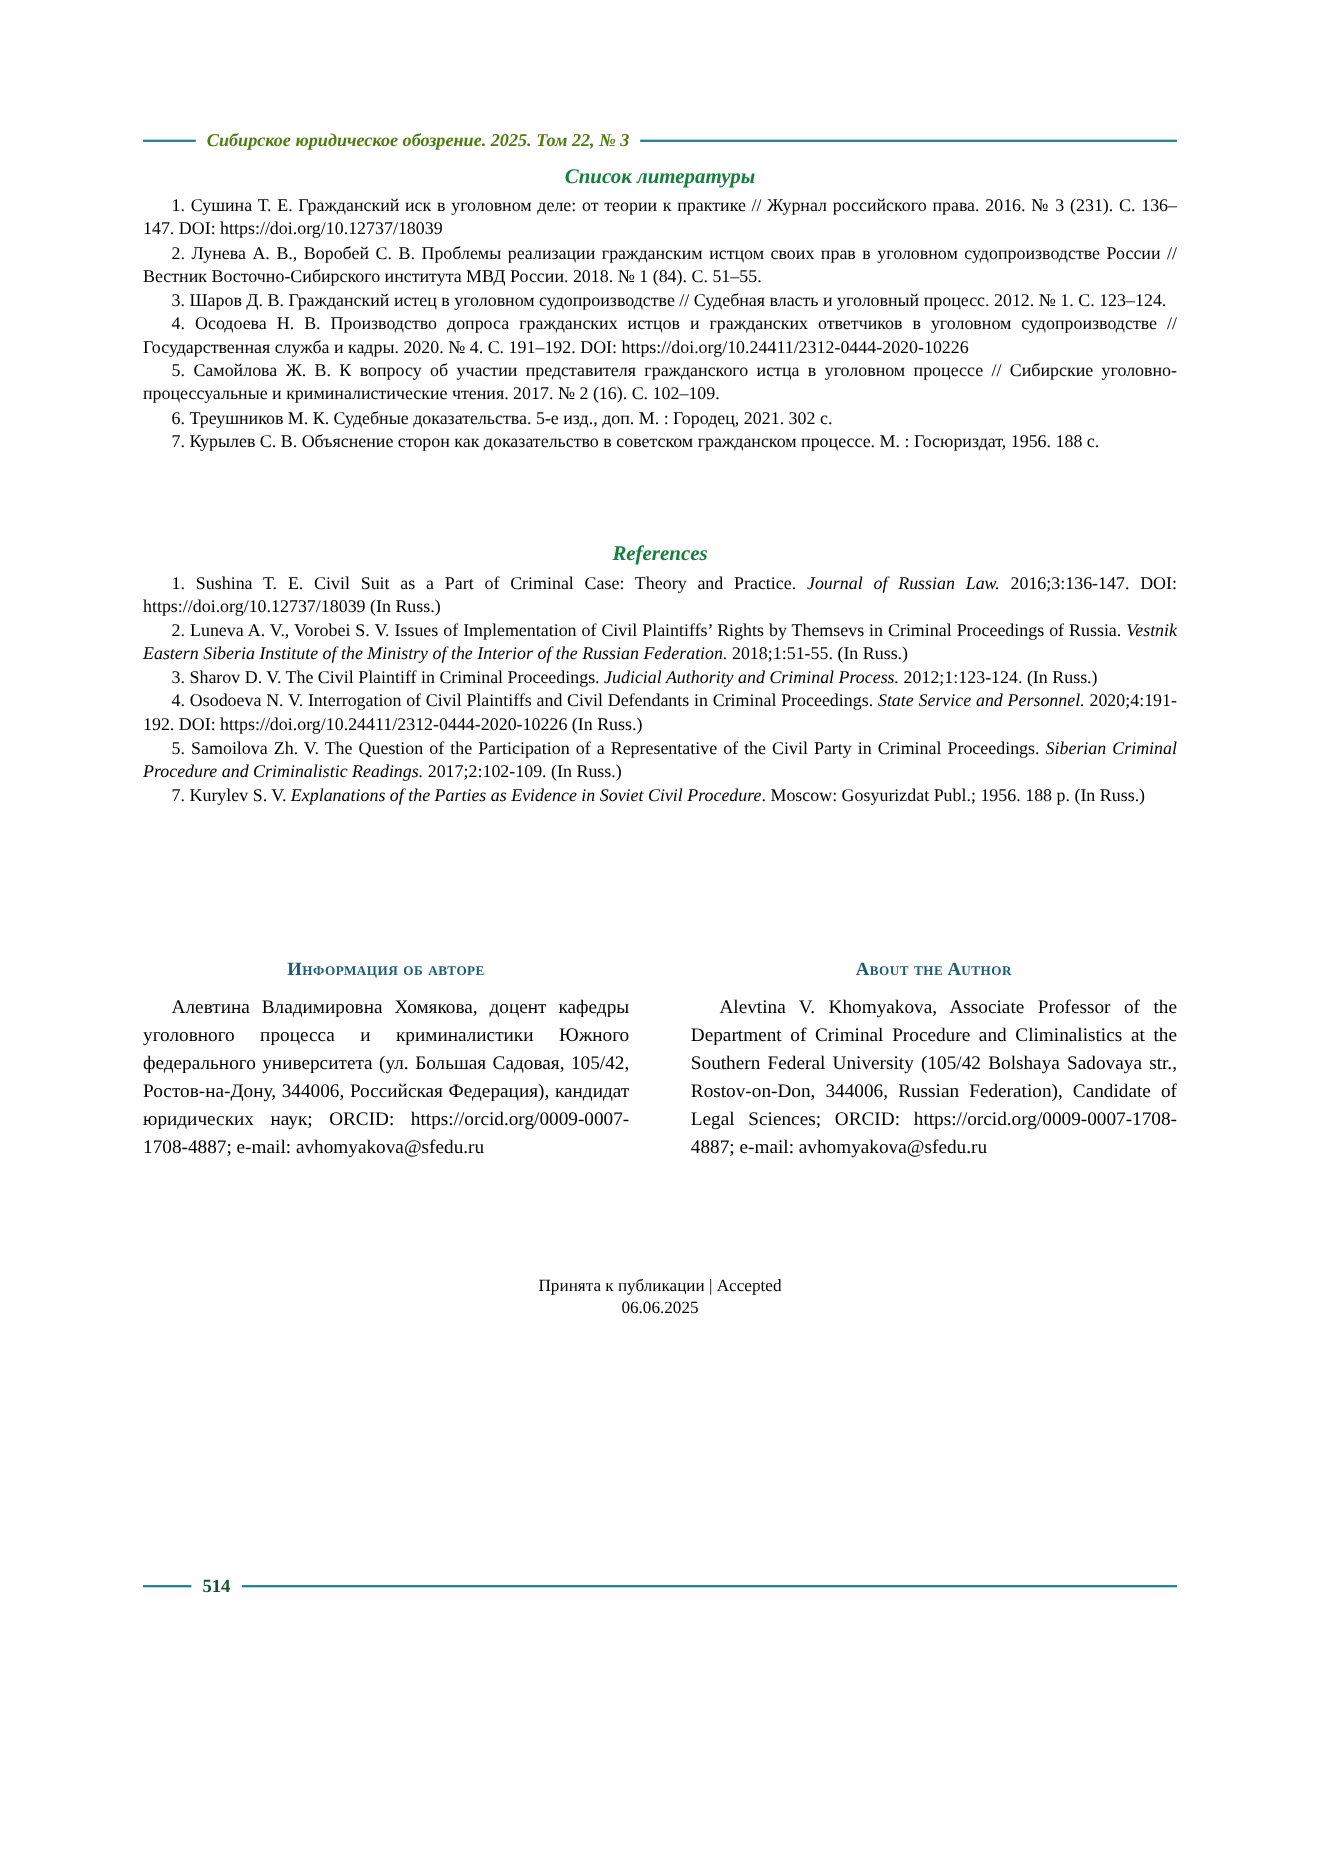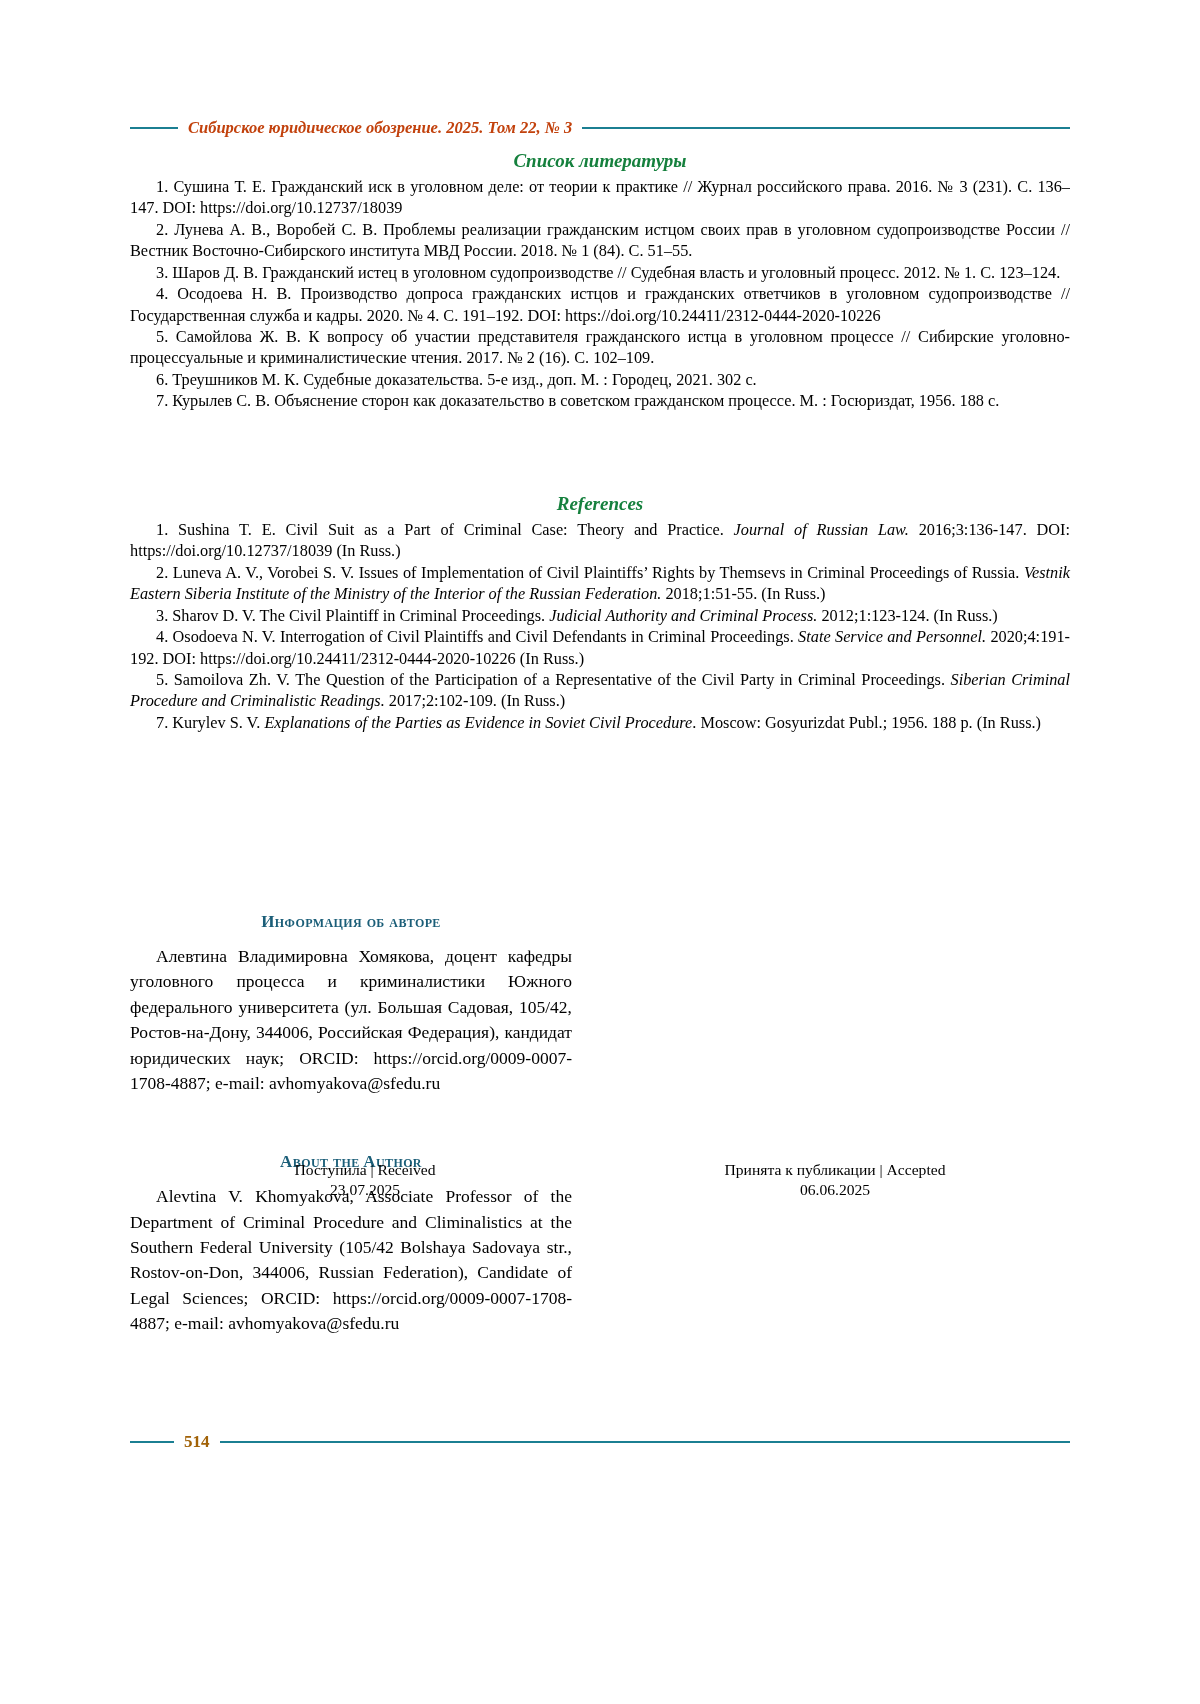--- a/index.html
+++ b/index.html
@@ -36,21 +36,21 @@
   .runhead .rule {
     height: 2px;
     background: #1b7f92;
     flex: 1 1 auto;
   }
   .runhead .rule.left { max-width: 48px; }
   .runhead-text {
     font-style: italic;
     font-weight: bold;
     font-size: 16.5px;
-    color: #c2410c;
+    color: #4d7c0f;
     white-space: nowrap;
   }
 
   
   .sect-title {
     text-align: center;
     font-style: italic;
     font-weight: bold;
     font-size: 19px;
     color: #15803d;
@@ -75,26 +75,25 @@
     text-indent: 26px;
     text-align: justify;
     hyphens: auto;
   }
   .reflist p i { font-style: italic; }
   .sup { font-size: 0.72em; vertical-align: super; }
 
   
   .authors {
     position: absolute;
-    top: 912px;
+    top: 871px;
     left: 0;
     width: 940px;
     display: flex;
     gap: 56px;
-    flex-direction: column;
   }
   .acol { width: 442px; }
   .acol-head {
     text-align: center;
     font-variant: small-caps;
     font-weight: bold;
     font-size: 17px;
     color: #1b5e78;
     letter-spacing: 0.4px;
     margin-bottom: 12px;
@@ -133,21 +132,21 @@
     gap: 10px;
   }
   .footer .rule {
     height: 2px;
     background: #1b7f92;
     flex: 1 1 auto;
   }
   .footer .rule.left { max-width: 44px; }
   .footer .pageno {
     font-size: 17px;
-    color: #a16207;
+    color: #14532d;
     font-weight: bold;
     white-space: nowrap;
   }
 </style>
 </head>
 <body>
 
 <div class="page">
 
   <div class="runhead">
@@ -183,24 +182,20 @@
       <div class="acol-body"><b>Алевтина Владимировна Хомякова,</b><span> доцент кафедры уголовного процесса и криминалистики Южного федерального университета (ул. Большая Садовая, 105/42, Ростов-на-Дону, 344006, Российская Федерация), кандидат юридических наук; ORCID: https://orcid.org/0009-0007-1708-4887; e-mail: avhomyakova@sfedu.ru</span></div>
     </div>
     <div class="acol">
       <div class="acol-head">About the Author</div>
       <div class="acol-body"><b>Alevtina V. Khomyakova,</b><span> Associate Professor of the Department of Criminal Procedure and Climinalistics at the Southern Federal University (105/42 Bolshaya Sadovaya str., Rostov-on-Don, 344006, Russian Federation), Candidate of Legal Sciences; ORCID: https://orcid.org/0009-0007-1708-4887; e-mail: avhomyakova@sfedu.ru</span></div>
     </div>
   </div>
 
   <div class="dates">
     <div class="dcell">
-      <span class="dlabel">Поступила | Received</span>
-      <span class="dval">23.07.2025</span>
-    </div>
-    <div class="dcell">
       <span class="dlabel">Принята к публикации | Accepted</span>
       <span class="dval">06.06.2025</span>
     </div>
   </div>
 
   <div class="footer">
     <div class="rule left"></div>
     <div class="pageno">514</div>
     <div class="rule right"></div>
   </div>

